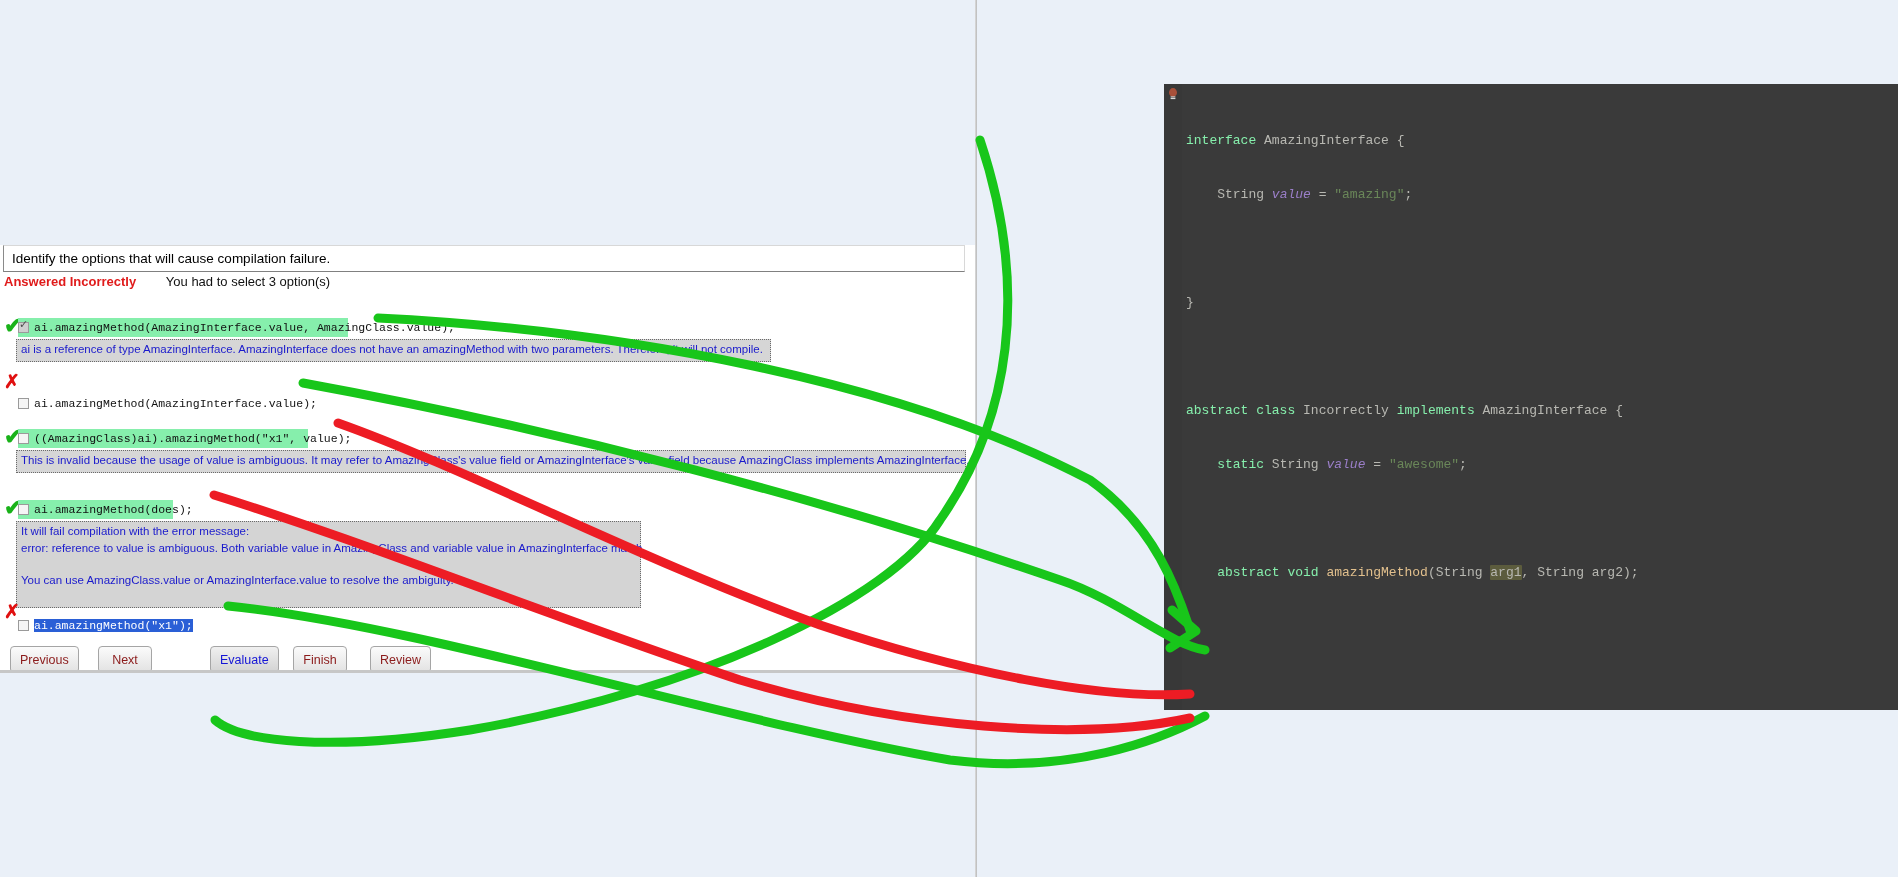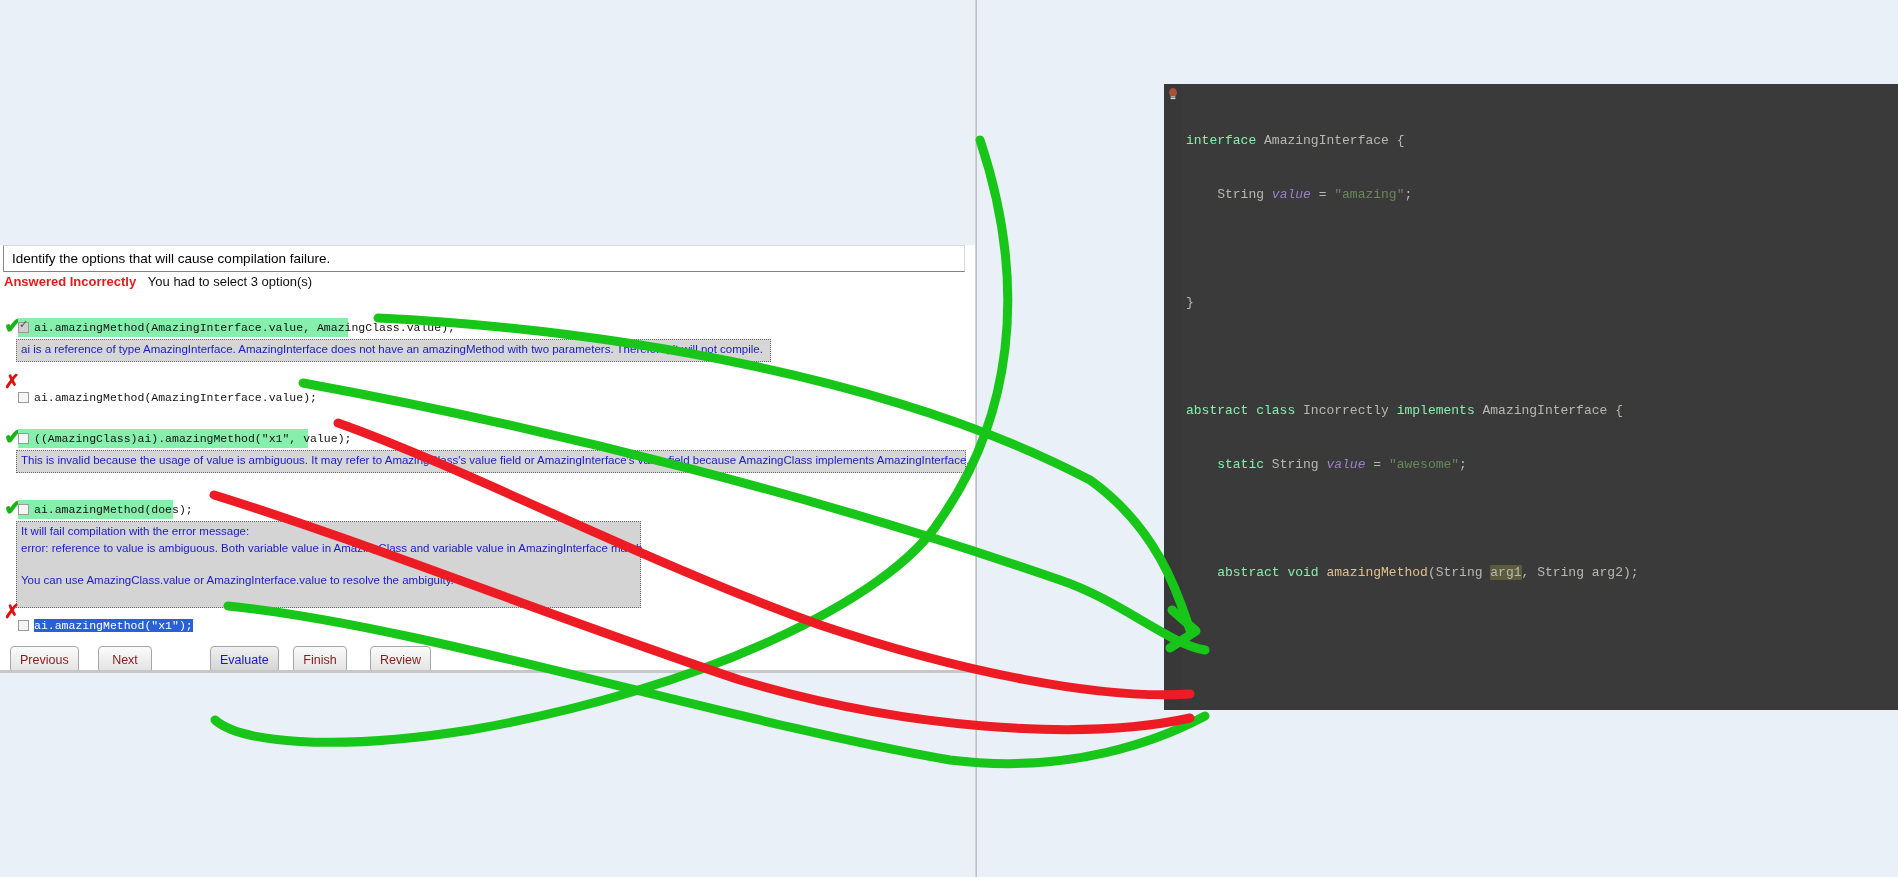--- a/index.html
+++ b/index.html
@@ -35,21 +35,21 @@
   }
   #question-text {
     position: absolute; left: 8px; top: 5px;
     font-size: 13.5px; color: #000; white-space: nowrap;
   }
   #verdict-row {
     position: absolute; left: 4px; top: 274px;
     font-size: 13px; white-space: nowrap;
   }
   #verdict-label { color: #e01b1b; font-weight: bold; font-size: 13px; }
-  #verdict-detail { color: #111; margin-left: 8px; font-size: 13px; }
+  #verdict-detail { color: #111; margin-left: 26px; font-size: 13px; }
 
   .option-block { position: absolute; left: 0; }
   .mark { position: absolute; font-weight: bold; line-height: 1; }
   .mark.correct { color: #19b219; font-size: 22px; left: 4px; }
   .mark.wrong   { color: #e01010; font-size: 19px; left: 4px; }
 
   .opt-row { position: absolute; left: 18px; height: 19px; display: flex; align-items: center; }
   .opt-row.hl { background: #86efac; }
   .opt-cb {
     width: 11px; height: 11px; margin-right: 5px;
@@ -168,21 +168,21 @@
         <span class="opt-cb checked"></span>
         <span class="opt-code">ai.amazingMethod(AmazingInterface.value, AmazingClass.value);</span>
       </div>
       <div class="explain thin" style="top:24px;left:16px;width:755px;">
         <p>ai is a reference of type AmazingInterface. AmazingInterface does not have an amazingMethod with two parameters. Therefore, it will not compile.</p>
       </div>
     </div>
 
     <div class="option-block" style="top:372px;left:0;">
       <span class="mark wrong" style="top:0;">✗</span>
-      <div class="opt-row" style="top:16px;left:18px;">
+      <div class="opt-row" style="top:22px;left:18px;">
         <span class="opt-cb"></span>
         <span class="opt-code">ai.amazingMethod(AmazingInterface.value);</span>
       </div>
     </div>
 
     <div class="option-block" style="top:426px;left:0;">
       <span class="mark correct" style="top:0;">✔</span>
       <div class="opt-row hl" style="top:3px;left:18px;width:290px;">
         <span class="opt-cb"></span>
         <span class="opt-code">((AmazingClass)ai).amazingMethod("x1", value);</span>

